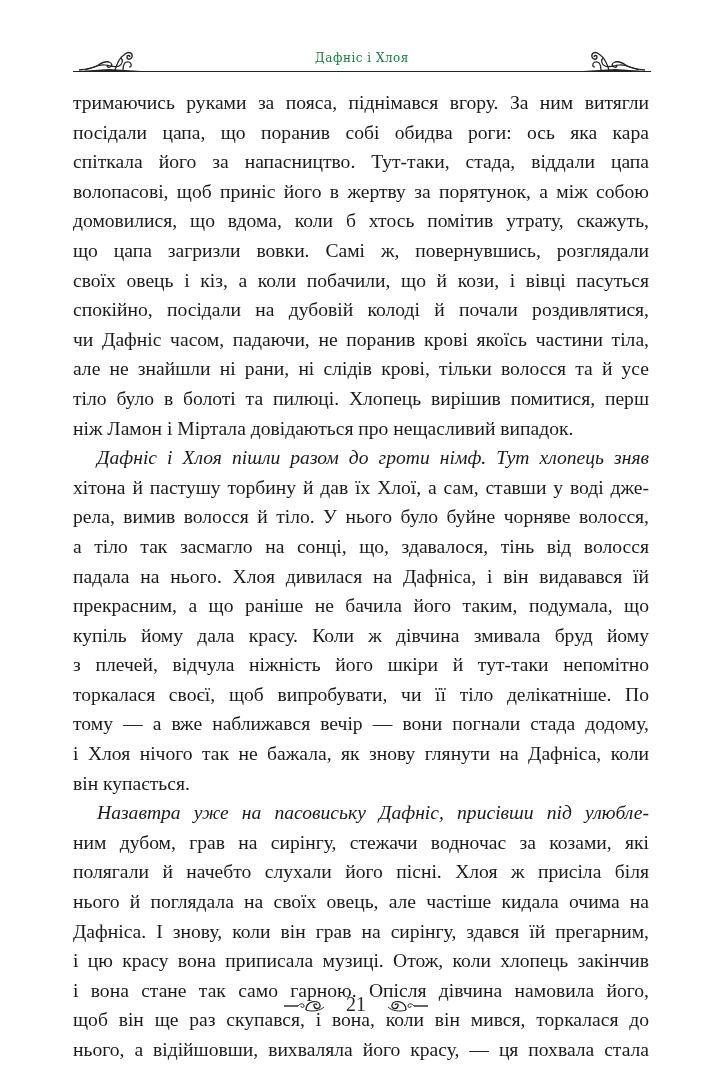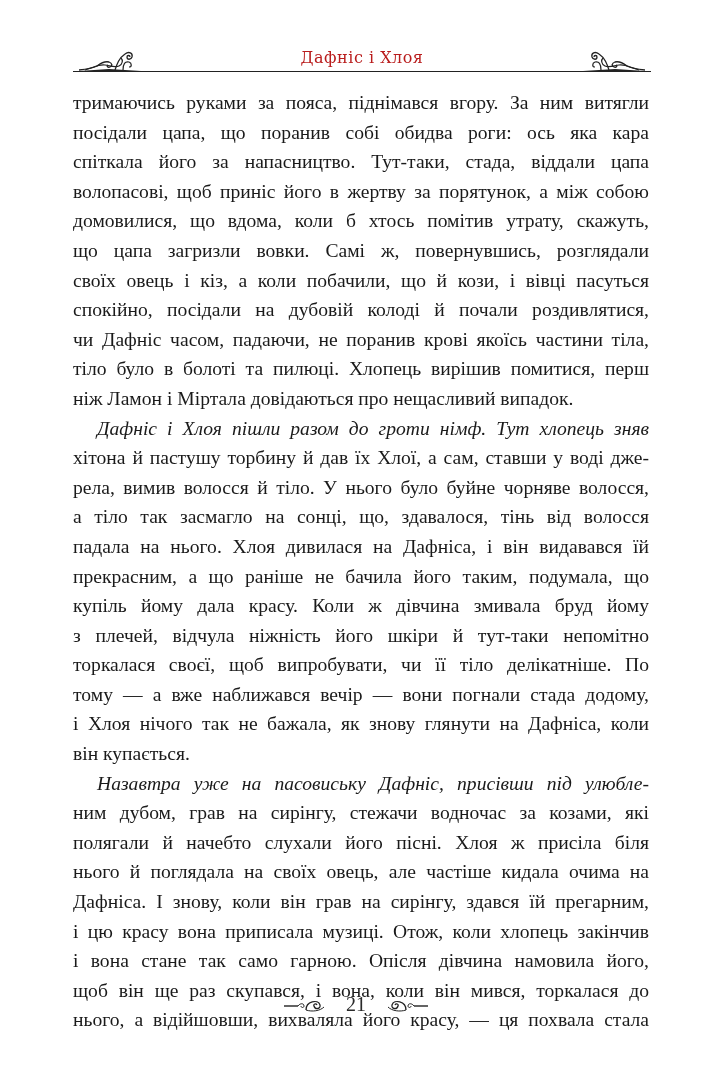--- a/index.html
+++ b/index.html
@@ -1,21 +1,21 @@
 <!DOCTYPE html>
 <html><head>
 <meta charset="utf-8">
 <style>
   html, body { margin:0; padding:0; background:#ffffff; }
   body { width:720px; height:1068px; position:relative; overflow:hidden; }
   .page { position:absolute; left:0; top:0; width:720px; height:1068px; background:#fff; }
   .header { position:absolute; left:73px; top:48px; width:578px; height:28px; }
   .header-rule { position:absolute; left:0; right:0; top:23px; height:0; border-top:1.3px solid #222; }
   .header-title { position:absolute; left:0; right:0; top:0; text-align:center;
-    font-family:"DejaVu Serif", serif; font-size:16px; color:#b91c1c; letter-spacing:0.5px; line-height:20px; }
+    font-family:"DejaVu Serif", serif; font-size:12px; color:#15803d; letter-spacing:0.5px; line-height:20px; }
   .orn-left { position:absolute; left:6px; top:-2px; width:62px; height:26px; }
   .orn-right { position:absolute; right:6px; top:-2px; width:62px; height:26px; }
   .body-text { position:absolute; left:73px; top:88px; width:576px;
     font-family:"Liberation Serif", serif; font-size:19.6px; line-height:29.6px; color:#1a1a1a; }
   .line { display:block; white-space:nowrap; text-align:justify; text-align-last:justify; height:29.6px; }
   .line.last { text-align-last:left; }
   .line.indent { padding-left:24px;font-style:italic; }
   .footer { position:absolute; left:0; right:8px; top:993px; height:30px; text-align:center; }
   .page-number { font-family:"Liberation Serif", serif; font-size:20px; color:#2a2a2a; display:inline-block; margin:0 14px; vertical-align:middle; }
   .foot-orn { display:inline-block; width:44px; height:16px; vertical-align:middle; }
@@ -47,20 +47,21 @@
   <div class="body-text" id="body-text">
       <span class="line">тримаючись руками за пояса, піднімався вгору. За ним витягли</span>
       <span class="line">посідали цапа, що поранив собі обидва роги: ось яка кара</span>
       <span class="line">спіткала його за напасництво. Тут-таки, стада, віддали цапа</span>
       <span class="line">волопасові, щоб приніс його в жертву за порятунок, а між собою</span>
       <span class="line">домовилися, що вдома, коли б хтось помітив утрату, скажуть,</span>
       <span class="line">що цапа загризли вовки. Самі ж, повернувшись, розглядали</span>
       <span class="line">своїх овець і кіз, а коли побачили, що й кози, і вівці пасуться</span>
       <span class="line">спокійно, посідали на дубовій колоді й почали роздивлятися,</span>
       <span class="line">чи Дафніс часом, падаючи, не поранив крові якоїсь частини тіла,</span>
+      <span class="line">але не знайшли ні рани, ні слідів крові, тільки волосся та й усе</span>
       <span class="line">тіло було в болоті та пилюці. Хлопець вирішив помитися, перш</span>
       <span class="line last">ніж Ламон і Міртала довідаються про нещасливий випадок.</span>
       <span class="line indent">Дафніс і Хлоя пішли разом до гроти німф. Тут хлопець зняв</span>
       <span class="line">хітона й пастушу торбину й дав їх Хлої, а сам, ставши у воді дже-</span>
       <span class="line">рела, вимив волосся й тіло. У нього було буйне чорняве волосся,</span>
       <span class="line">а тіло так засмагло на сонці, що, здавалося, тінь від волосся</span>
       <span class="line">падала на нього. Хлоя дивилася на Дафніса, і він видавався їй</span>
       <span class="line">прекрасним, а що раніше не бачила його таким, подумала, що</span>
       <span class="line">купіль йому дала красу. Коли ж дівчина змивала бруд йому</span>
       <span class="line">з плечей, відчула ніжність його шкіри й тут-таки непомітно</span>

